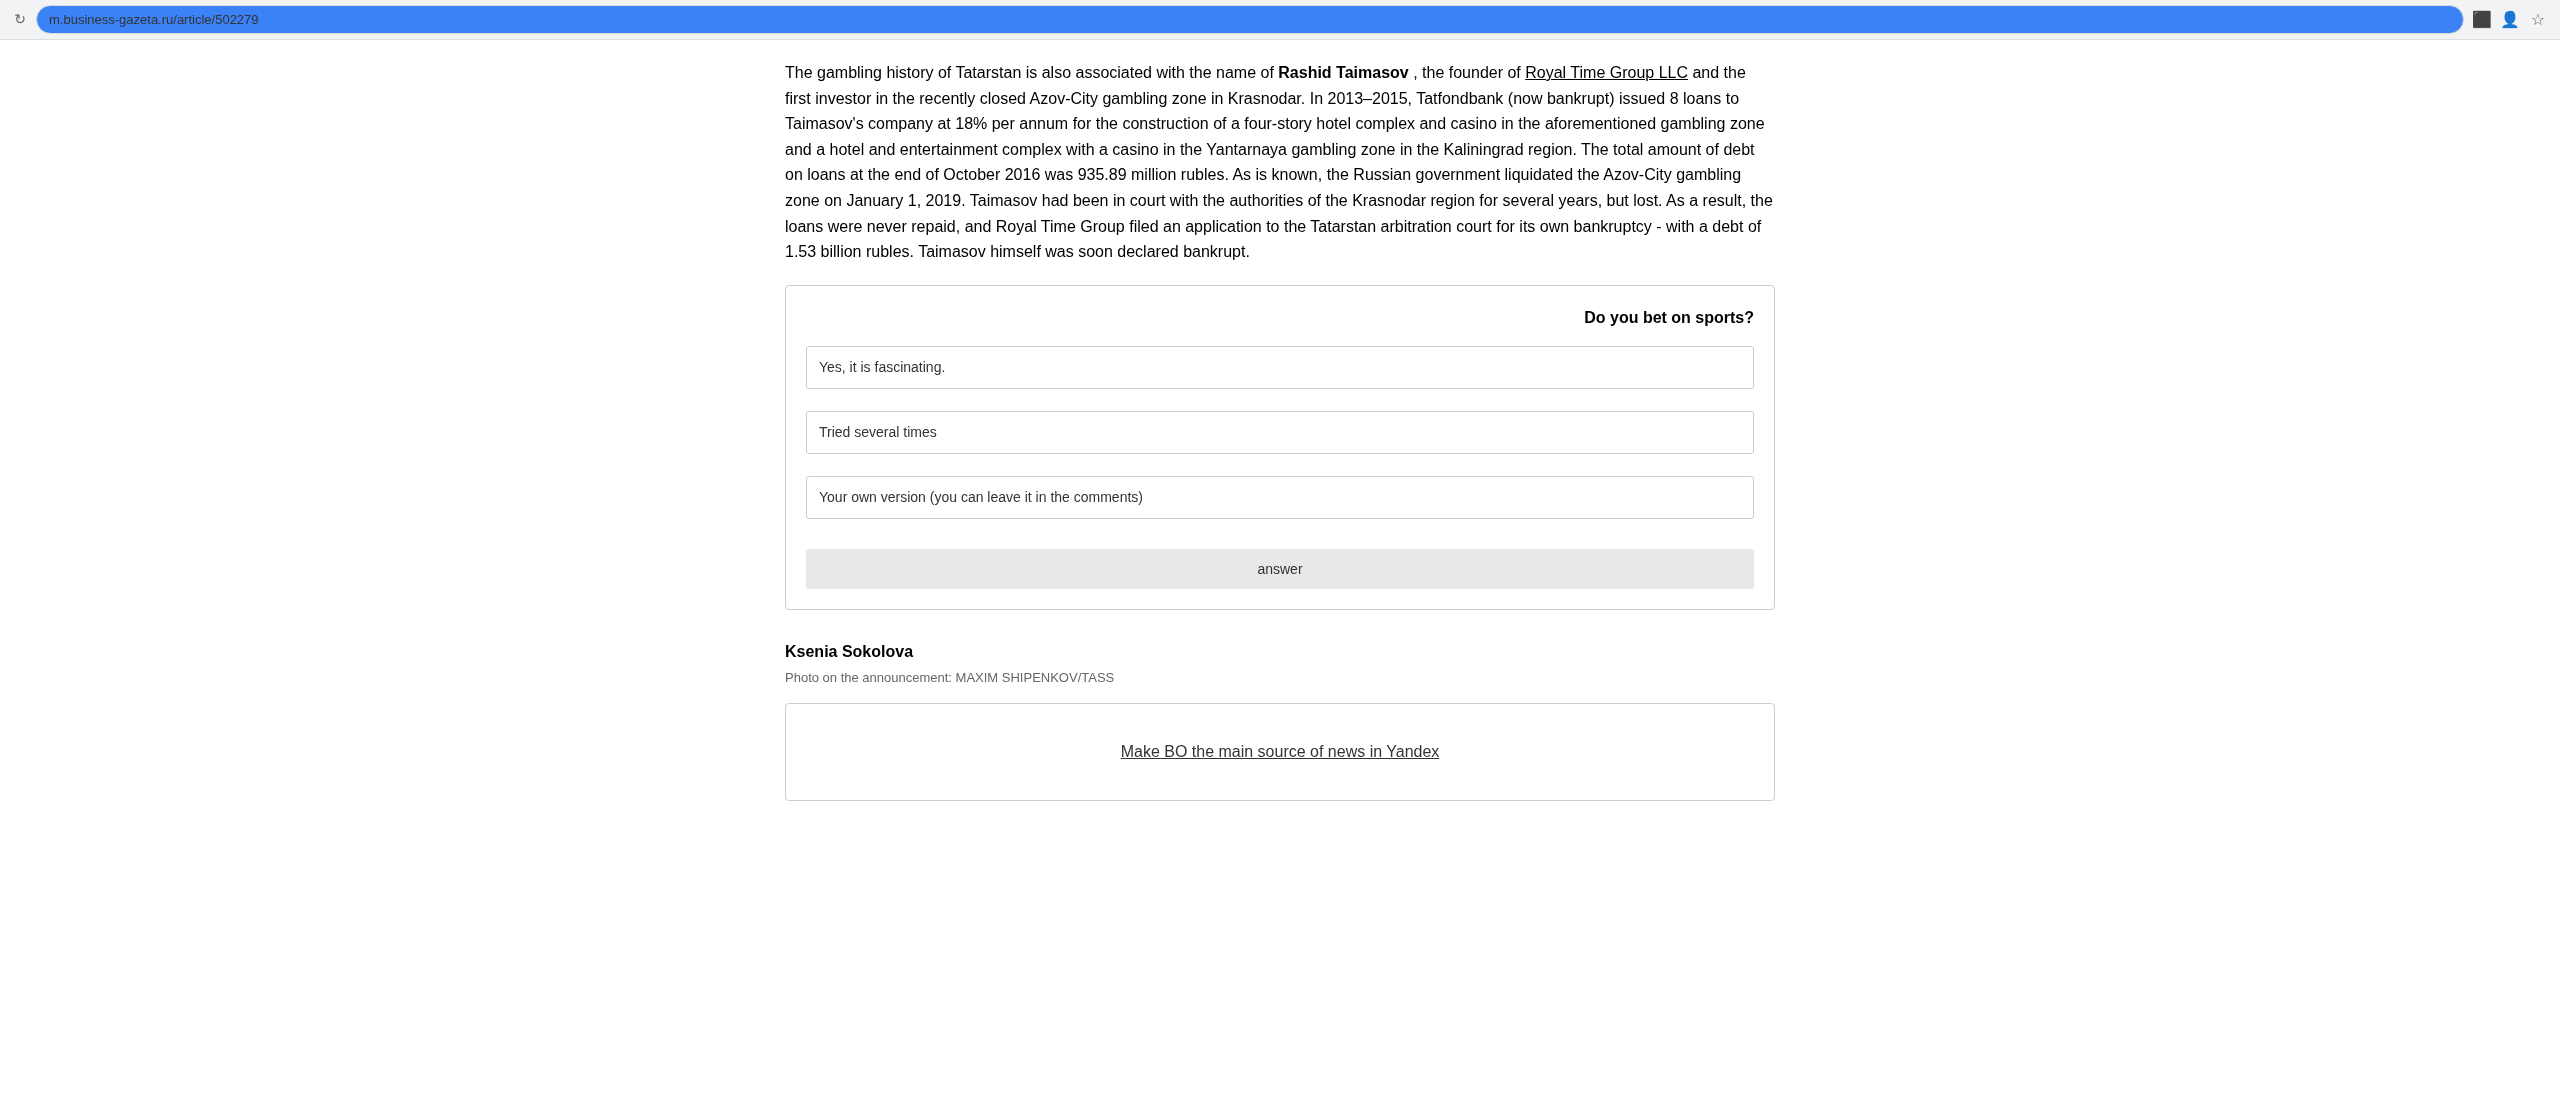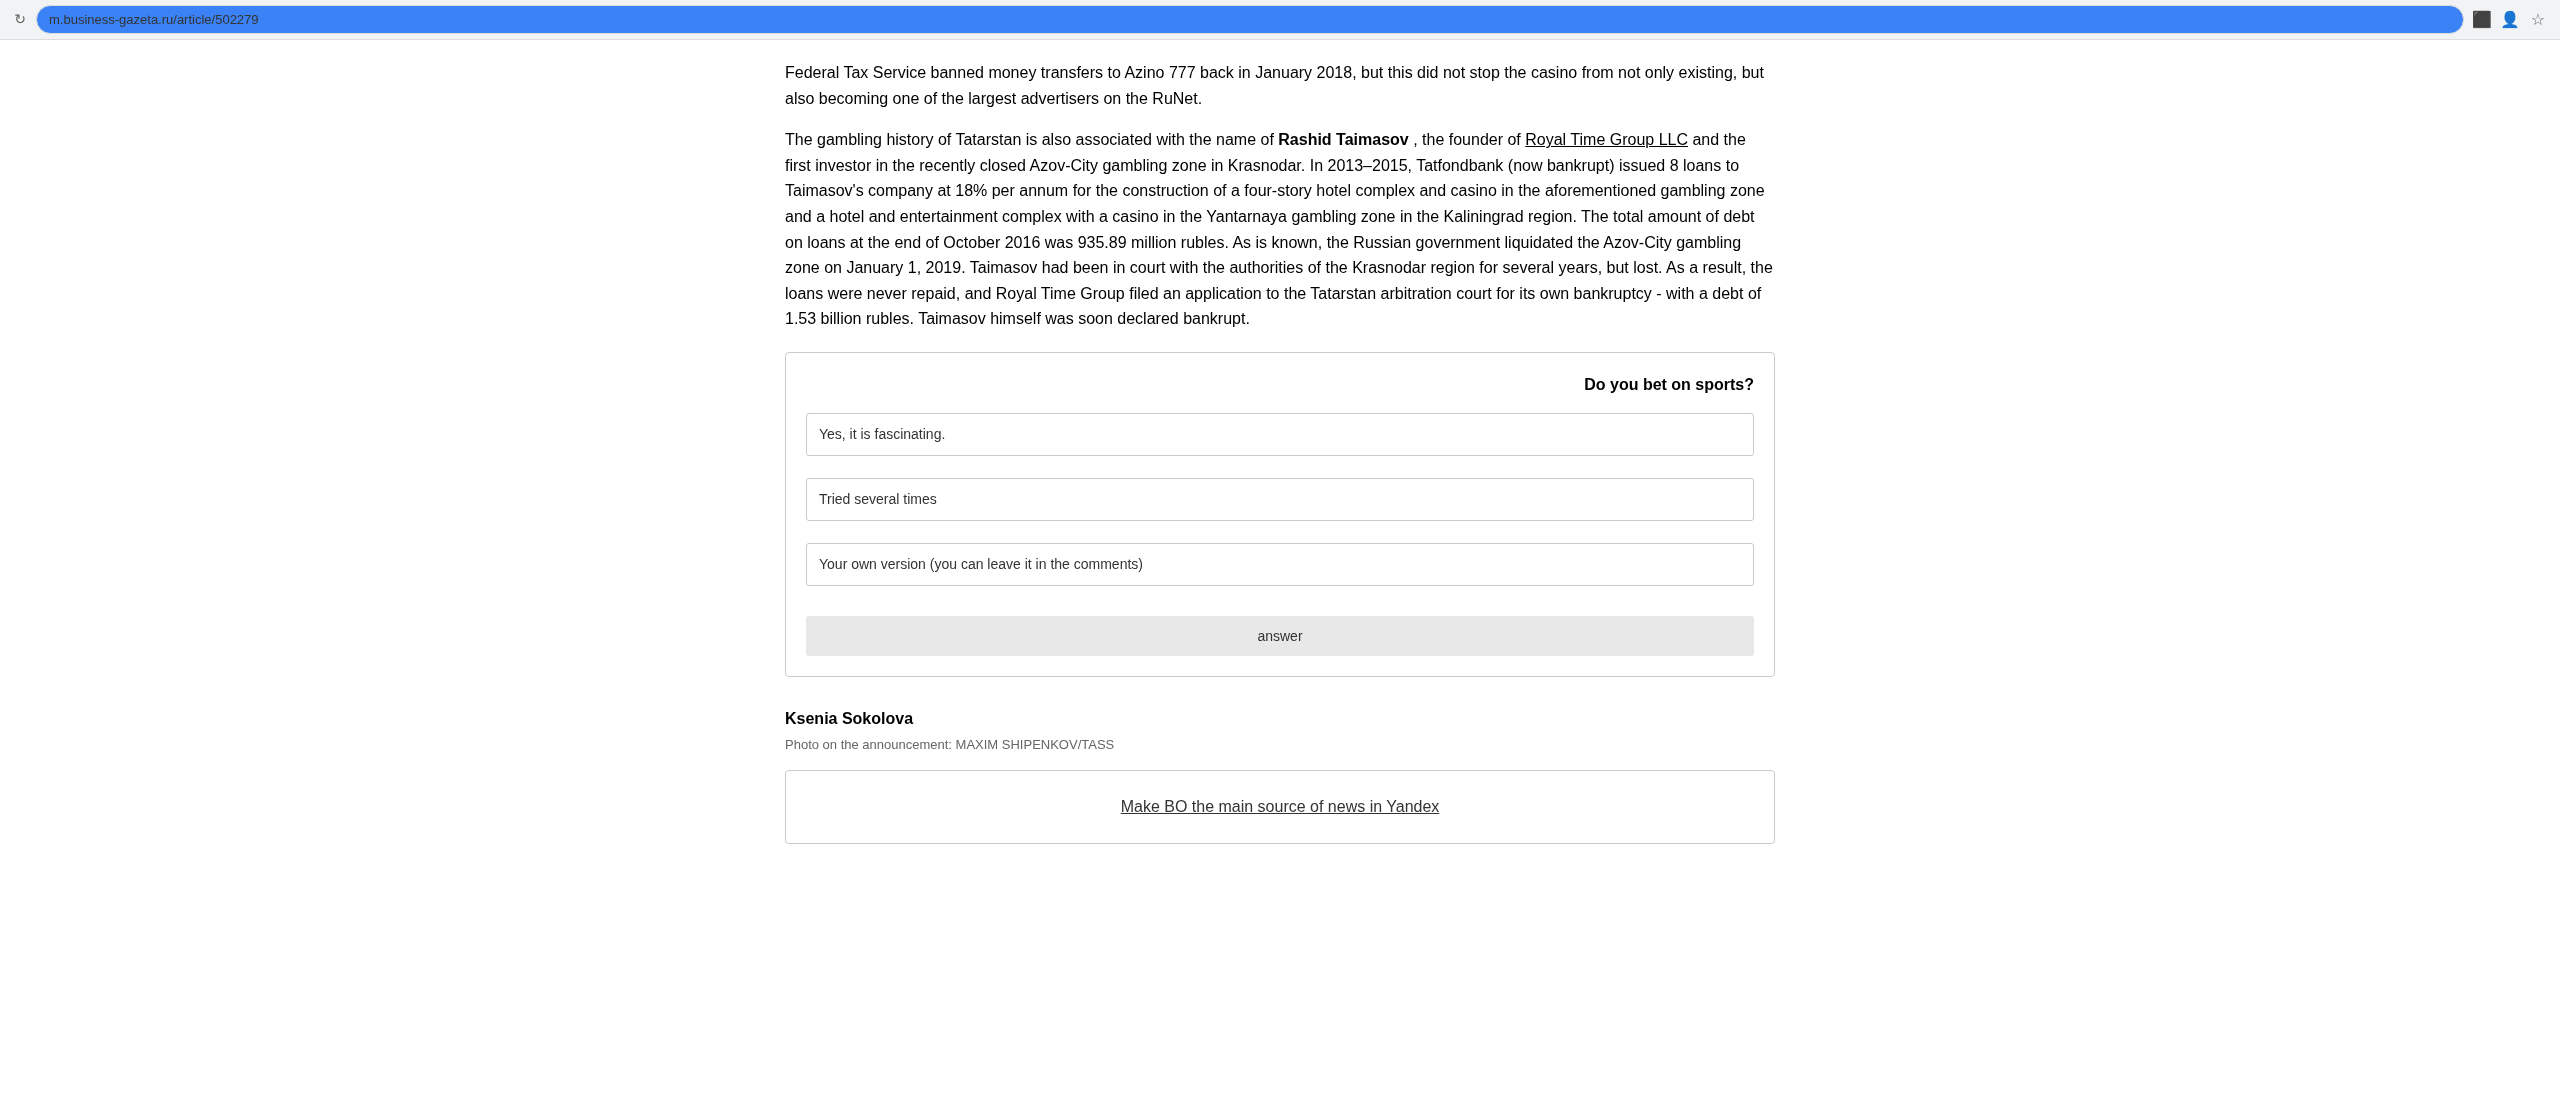--- a/index.html
+++ b/index.html
@@ -145,21 +145,21 @@
 
     .photo-credit {
       font-size: 13px;
       color: #666;
       margin-bottom: 16px;
     }
 
     .yandex-banner {
       border: 1px solid #ccc;
       border-radius: 4px;
-      padding: 24px;
+      padding: 36px;
       text-align: center;
       background: #fff;
     }
 
     .yandex-link {
       font-size: 16px;
       color: #333;
       text-decoration: underline;
       cursor: pointer;
     }
@@ -179,23 +179,20 @@
   <div class="browser-actions">
     <div class="browser-action-icon">⬛</div>
     <div class="browser-action-icon">👤</div>
     <div class="browser-action-icon">☆</div>
   </div>
 </div>
 
 <div class="page-content">
 
   <div class="article-text">
-    <p>
-      <span>Federal Tax Service banned money transfers to Azino 777 back in January 2018, but this did not stop the casino from not only existing, but also becoming one of the largest advertisers on the RuNet.</span>
-    </p>
     <p>
       <span>The gambling history of Tatarstan is also associated with the name of </span><strong>Rashid Taimasov</strong><span> , the founder of </span><a class="underline">Royal Time Group LLC</a><span>  and the first investor in the recently closed Azov-City gambling zone in Krasnodar. In 2013–2015, Tatfondbank (now bankrupt) issued 8 loans to Taimasov's company at 18% per annum for the construction of a four-story hotel complex and casino in the aforementioned gambling zone and a hotel and entertainment complex with a casino in the Yantarnaya gambling zone in the Kaliningrad region. The total amount of debt on loans at the end of October 2016 was 935.89 million rubles. As is known, the Russian government liquidated the Azov-City gambling zone on January 1, 2019. Taimasov had been in court with the authorities of the Krasnodar region for several years, but lost. As a result, the loans were never repaid, and Royal Time Group filed  an application to the Tatarstan arbitration court for its own bankruptcy - with a debt of 1.53 billion rubles. Taimasov himself was soon declared bankrupt.</span>
     </p>
   </div>
 
   <div class="poll-box">
     <div class="poll-question">Do you bet on sports?</div>
 
     <div class="poll-option">
       <span>Yes, it is fascinating.</span>

